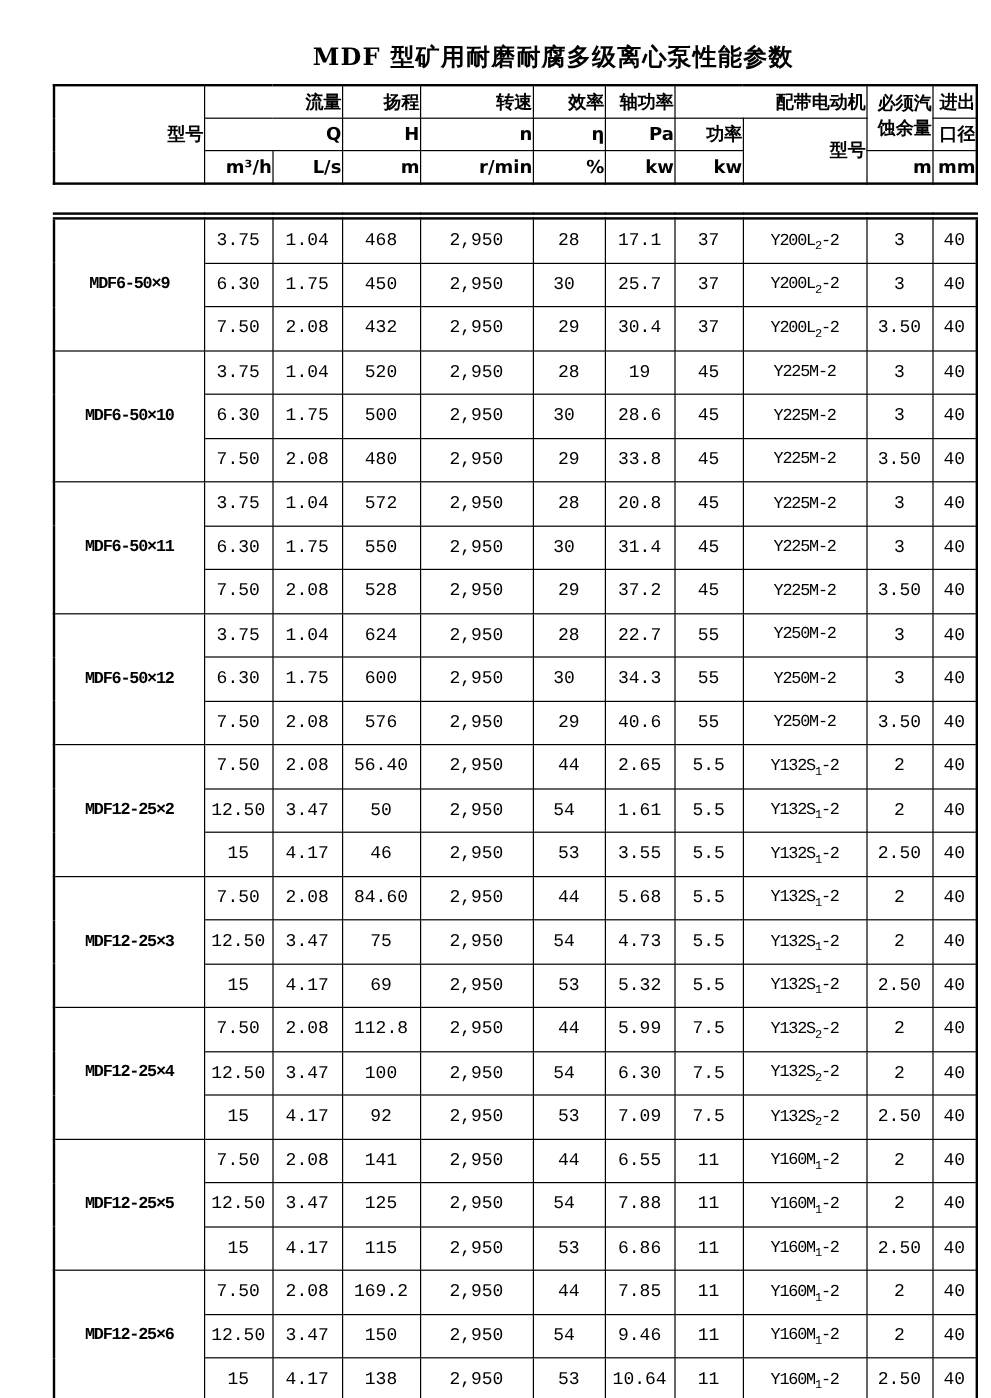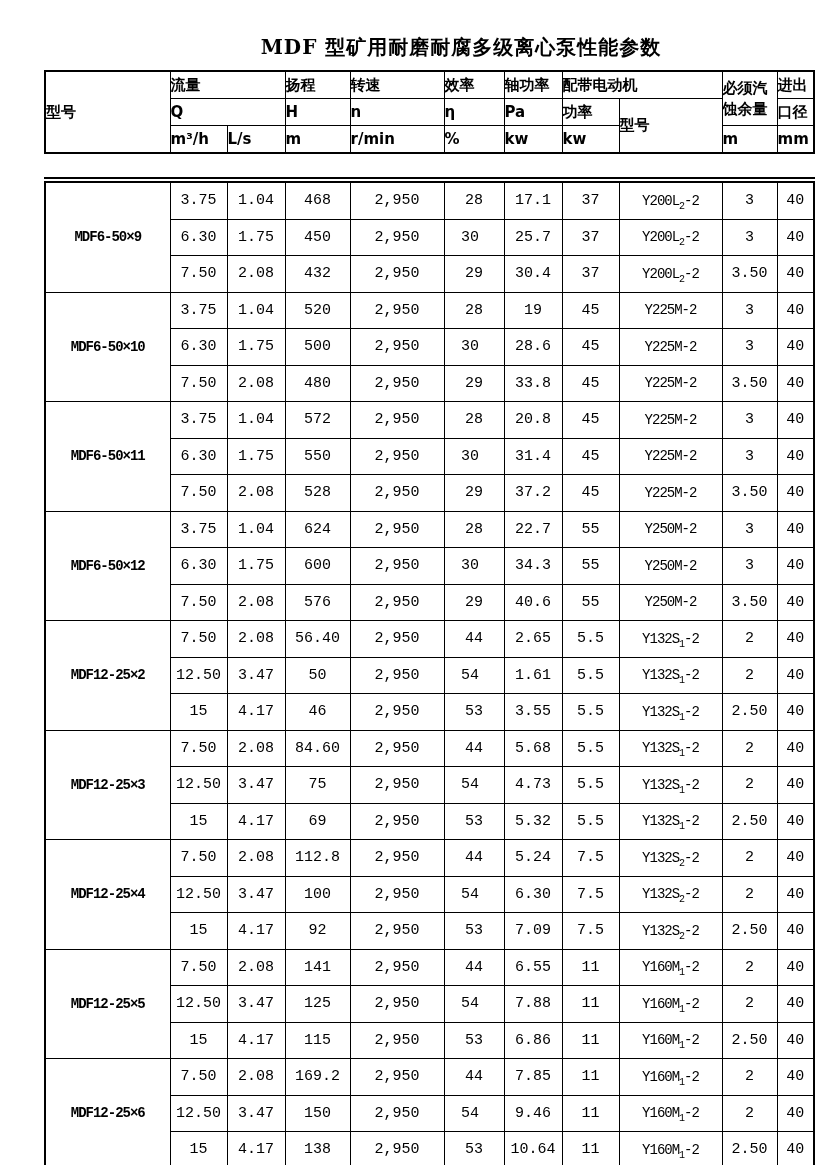--- a/index.html
+++ b/index.html
@@ -21,26 +21,26 @@
   col.c-pa     { width:58px; }
   col.c-kw     { width:57px; }
   col.c-motor  { width:103px; }
   col.c-npsh   { width:55px; }
   col.c-port   { width:37px; }
 
   .hdr {
     position:absolute; top:70px; left:44px; border:2px solid #000; width:769px;
   }
   .hdr td {
-    border:1px solid #000; text-align:left; vertical-align:middle;
+    border:1px solid #000; text-align:right; vertical-align:middle;
     height:26px; padding:0; overflow:hidden;
   }
   .cn  { font:bold 15px "DejaVu Sans", sans-serif; }
   .sym { font:bold 15px "DejaVu Sans", sans-serif; }
-  .npsh-label { display:inline-block; width:3.2em; line-height:1.35; }
+  .npsh-label { display:inline-block; width:3.2em; line-height:1.35;font-family:Liberation Mono, monospace; }
 
   .data {
     position:absolute; top:177px; left:44px; width:769px;
     border:2px solid #000; border-top:6px double #000;
   }
   .data td {
     border:1px solid #000; text-align:center; vertical-align:middle;
     height:35.5px; padding:0; overflow:hidden;
     font:15px "Liberation Mono", monospace;
   }
@@ -341,21 +341,21 @@
         <td>2.50</td>
         <td>40</td>
       </tr>
       <tr>
         <td class="model-cell" rowspan="3">MDF12-25×4</td>
         <td>7.50</td>
         <td>2.08</td>
         <td>112.8</td>
         <td>2,950</td>
         <td>44</td>
-        <td>5.24</td>
+        <td>5.99</td>
         <td>7.5</td>
         <td class="motor-cell">Y132S<sub>2</sub>-2</td>
         <td>2</td>
         <td>40</td>
       </tr>
       <tr>
         <td>12.50</td>
         <td>3.47</td>
         <td>100</td>
         <td>2,950</td>

